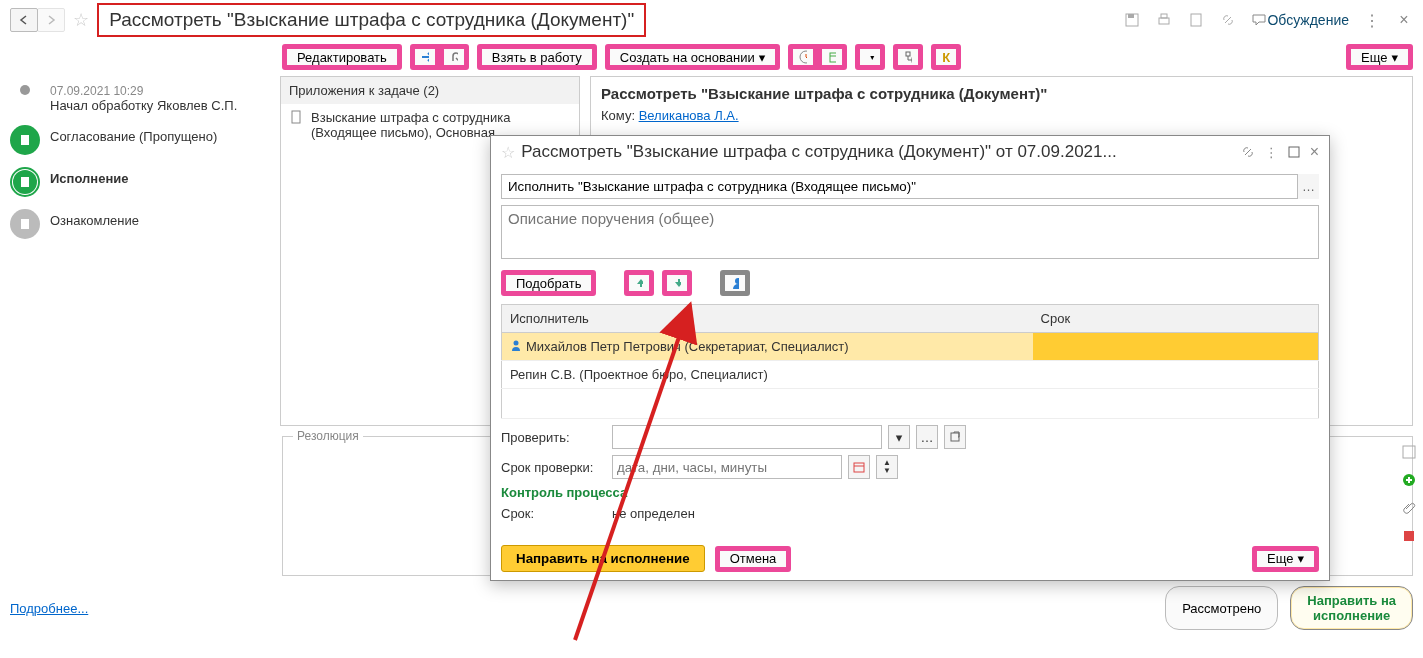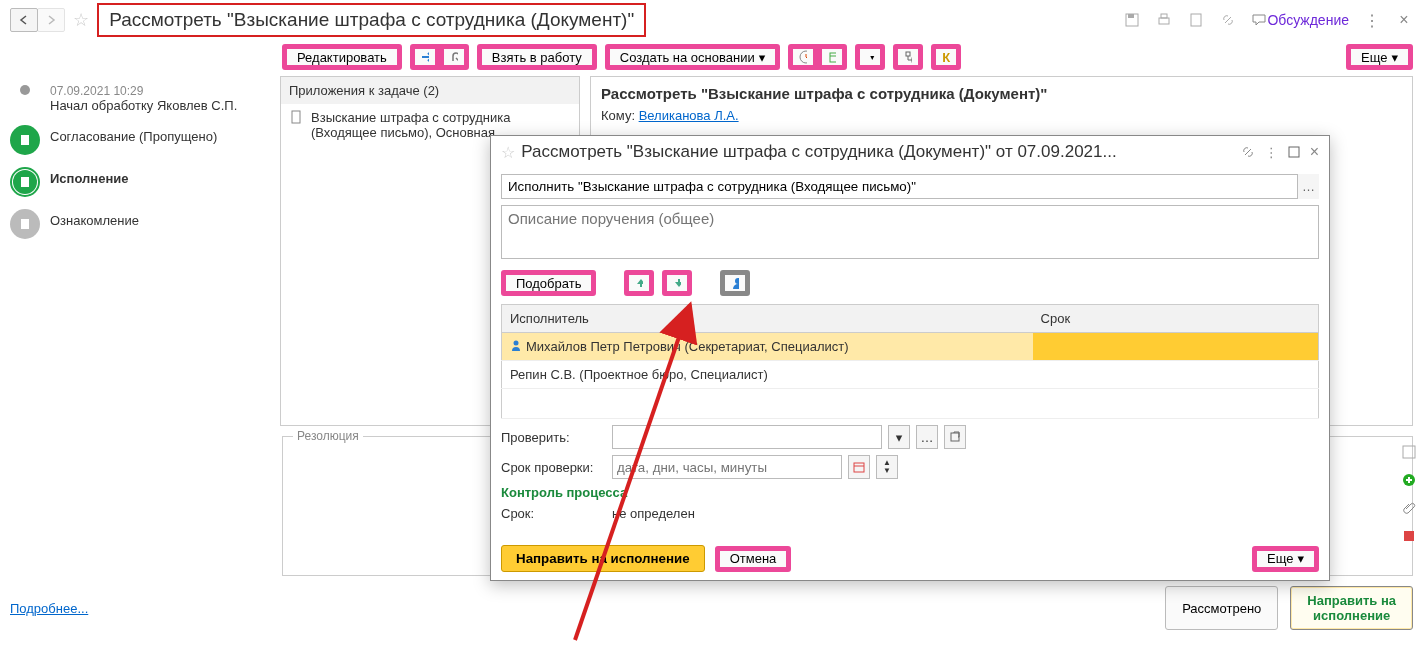--- a/index.html
+++ b/index.html
@@ -6,21 +6,21 @@
   body { margin: 0; background: #fff; font-size: 13px; color: #333; position: relative; width: 1423px; height: 658px; overflow: hidden; }
 
   
   .topbar { display: flex; align-items: center; padding: 4px 10px; height: 40px; }
   .nav-btn { width: 28px; height: 24px; border: 1px solid #bbb; background: #f5f5f5; display: flex; align-items: center; justify-content: center; cursor: pointer; border-radius: 2px; }
   .nav-btn + .nav-btn { margin-left: -1px; }
   .star-icon { color: #ccc; margin: 0 8px; font-size: 18px; }
   .title-box { border: 2px solid #d62020; padding: 4px 10px; font-size: 19px; color: #333; margin-right: auto; }
   .topbar-right { display: flex; align-items: center; gap: 14px; color: #888; }
   .topbar-right .ico { width: 18px; height: 18px; display: flex; align-items: center; justify-content: center; }
-  .discuss { display: flex; align-items: center; color: #6d28d9; font-size: 14px; }
+  .discuss { display: flex; align-items: center; color: #0c4a6e; font-size: 14px; }
 
   
   .toolbar { display: flex; align-items: center; padding: 4px 10px 6px 282px; gap: 8px; }
   .tbtn { border: 5px solid #ec4899; background: #fafafa; padding: 4px 10px; border-radius: 3px; cursor: pointer; font-size: 13px; display: flex; align-items: center; gap: 4px; height: 26px; }
   .tbtn.icon-only { padding: 4px 6px; width: 30px; justify-content: center; }
   .tbtn-group { display: flex; }
   .tbtn-group .tbtn { border-radius: 0; }
   .tbtn-group .tbtn:first-child { border-radius: 3px 0 0 3px; }
   .tbtn-group .tbtn:last-child { border-radius: 0 3px 3px 0; margin-left: -1px; }
   .more-btn { margin-left: auto; }
@@ -78,21 +78,21 @@
   .dlg-footer { display: flex; align-items: center; padding: 8px 10px; gap: 10px; }
   .yellow-btn { background: #ffcc33; border: 1px solid #cc9900; padding: 5px 14px; font-weight: bold; border-radius: 3px; cursor: pointer; }
 
   
   .resolution { margin: 10px 10px 0 282px; border: 1px solid #ccc; height: 140px; position: relative; }
   .resolution .legend { position: absolute; top: -8px; left: 10px; background: #fff; padding: 0 4px; color: #888; font-size: 12px; }
 
   
   .bottom { display: flex; align-items: center; padding: 10px; gap: 12px; }
   .more-link { color: #0066cc; text-decoration: underline; cursor: pointer; margin-right: auto; }
-  .big-btn { border: 1px solid #bbb; padding: 6px 16px; border-radius: 3px; cursor: pointer; background: #fafafa; text-align: center; font-size: 13px; }
+  .big-btn { border: 1px solid #bbb; padding: 6px 16px; border-radius: 14px; cursor: pointer; background: #fafafa; text-align: center; font-size: 13px; }
   .big-btn.green-text { color: #1a8a3c; font-weight: bold; }
   .big-btn.highlighted { border: 1px solid #888; box-shadow: 0 0 0 1px #ffe9a8 inset; background: #fffdf0; }
 
   
   .right-strip { position: absolute; right: 0; top: 440px; display: flex; flex-direction: column; gap: 10px; padding: 4px; }
   .right-strip .ri { width: 18px; height: 18px; }
 
   
   .arrow { position: absolute; z-index: 20; pointer-events: none; }
 

